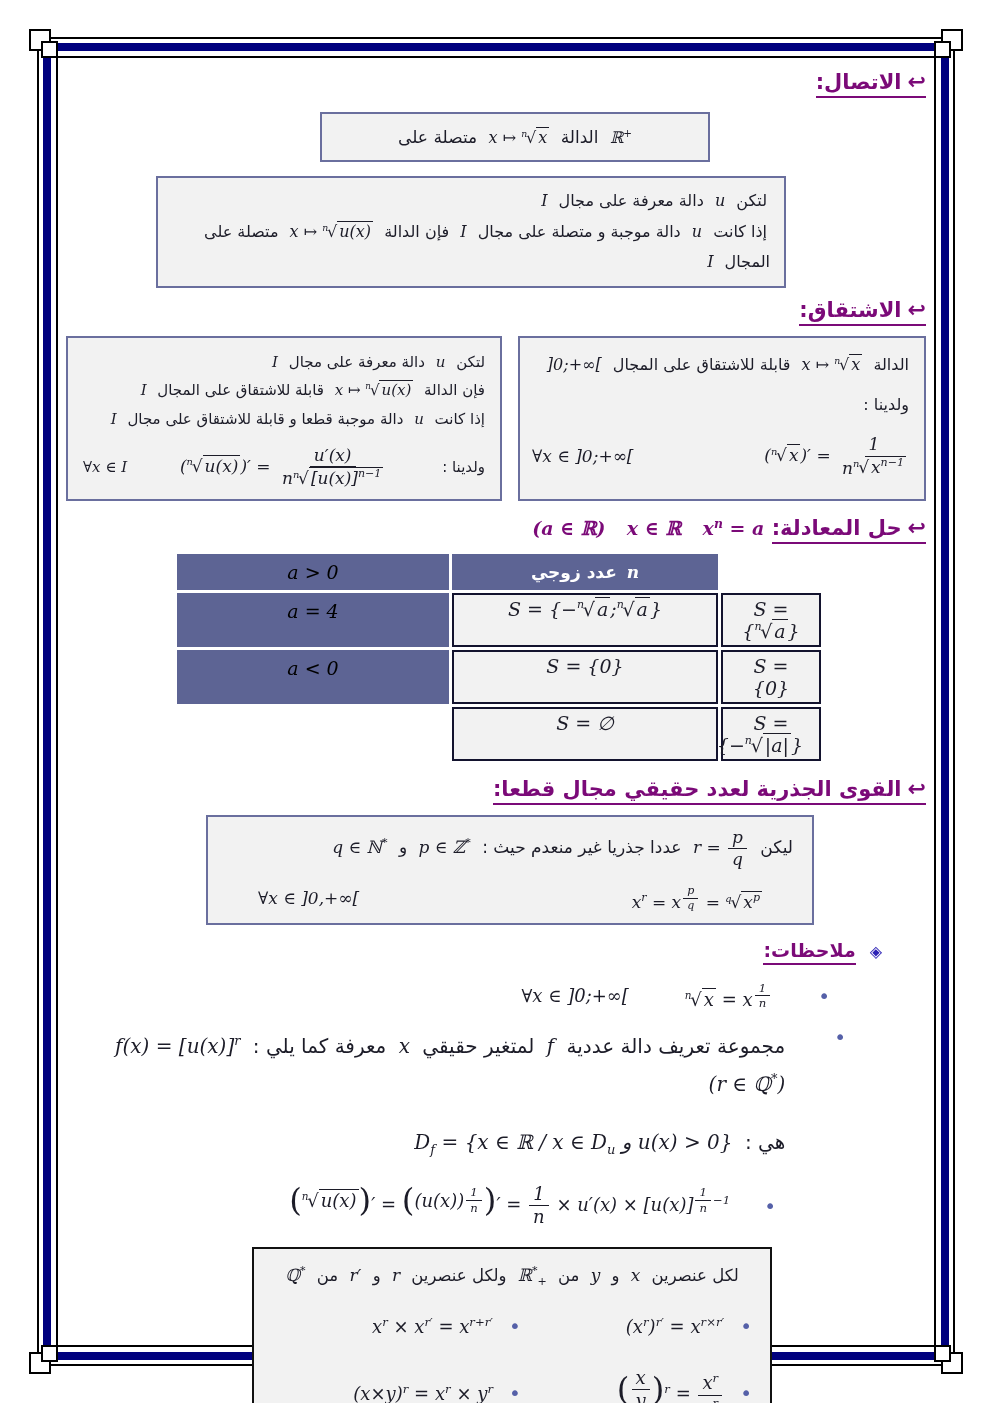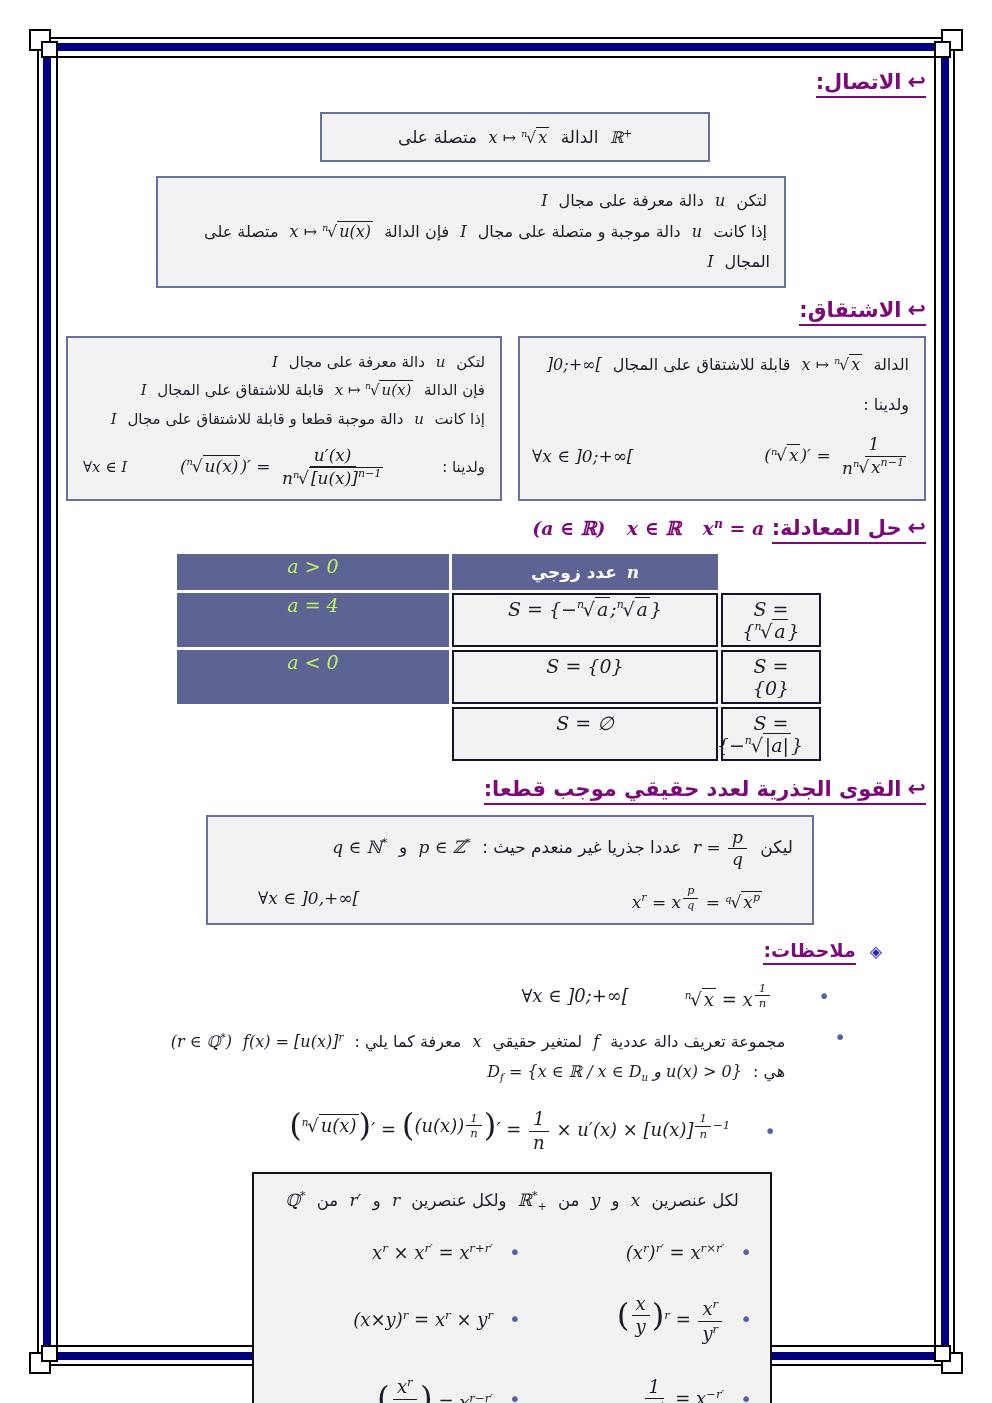--- a/index.html
+++ b/index.html
@@ -50,34 +50,34 @@
   
   .eq-title .t-math{color:#7b0a78}
   
   .tbl{display:grid;grid-template-columns:100px 266px 272px;gap:3px;direction:rtl;
        width:645px;margin:10px 0 0 110px;font-size:19px}
   .t-sp{background:transparent}
   .t-hd{background:#5d6494;color:#fff;text-align:center;padding:8px 4px;font-size:17px;font-weight:bold}
   .t-hd .hn{font-family:"DejaVu Serif",serif;font-style:italic;font-weight:bold;margin-left:4px}
   .t-sc{background:#f2f2f2;border:2px solid #13132e;text-align:center;padding:3px 16px;
         font-family:"DejaVu Serif",serif;font-style:italic}
-  .t-cc{background:#5d6494;color:#bef264;text-align:center;padding:1px 4px;
+  .t-cc{background:#5d6494;color:#000000;text-align:center;padding:7px 4px;
         font-family:"DejaVu Serif",serif;font-style:italic}
   .t-sc>span,.t-cc>span{direction:ltr;unicode-bidi:isolate}
   
   .boxC{width:572px;margin:10px 0 0 140px;padding:10px 16px;font-size:17px}
   .boxC .fline{padding:0 34px}
   
   .remarks-title{direction:rtl;display:flex;align-items:center;gap:14px;padding-right:44px;margin-top:14px}
   .diamond{color:#2d22b5;font-size:16px}
   .remark{direction:rtl;display:flex;align-items:center;gap:46px;padding-right:96px;margin-top:16px}
   .dot{color:#5560a8;font-size:20px;line-height:1}
   .r1-inner{display:flex;direction:ltr;gap:56px;align-items:center;
             font-family:"DejaVu Serif",serif;font-style:italic;font-size:18px}
-  .remark-col{display:flex;flex-direction:column;gap:0;font-size:16px}
+  .remark-col{display:flex;flex-direction:column;gap:20px;font-size:20px}
   .remark-col .rtl-line.l2{margin-left:0;padding-left:56px}
   .r3f{font-family:"DejaVu Serif",serif;font-style:italic;font-size:18px;direction:ltr;unicode-bidi:isolate}
   .remark.r3{gap:34px;padding-right:150px;margin-top:20px}
   
   .rules-box{width:492px;margin:18px 0 0 186px;background:#f2f2f2;
              border:2px solid #111;border-bottom-width:3px;padding:10px 12px 16px}
   .rules-header{font-size:16.5px}
   .rules-header .seg-m{font-size:17px}
   .rules-grid{display:grid;grid-template-columns:47% 53%;direction:rtl;row-gap:30px;margin-top:22px}
   .rule{display:flex;direction:rtl;align-items:center;gap:16px;justify-content:flex-start;padding-right:6px}
@@ -219,21 +219,21 @@
     <div class="t-sc"><span>S = {0}</span></div>
 
     <div class="t-cc"><span>a &lt; 0</span></div>
     <div class="t-sc"><span>S = {−<span class="rad"><sup class="ri">n</sup><span class="rg">√</span><span class="rb">|a|</span></span>}</span></div>
     <div class="t-sc"><span>S = ∅</span></div>
   </div>
 
   <div class="sec-title" style="margin-top:16px">
     <span class="tt">
       <span class="t-arrow">↩</span>
-      <span>القوى الجذرية لعدد حقيقي موجب قطعا:</span>
+      <span>القوى الجذرية لعدد حقيقي مجال قطعا:</span>
     </span>
   </div>
 
   <div class="box boxC">
     <div class="rtl-line">
       <span class="seg-ar">ليكن</span>
       <span class="seg-m">r = <span class="frac">
             <span class="fn">p</span>
             <span class="fd">q</span>
           </span></span>

